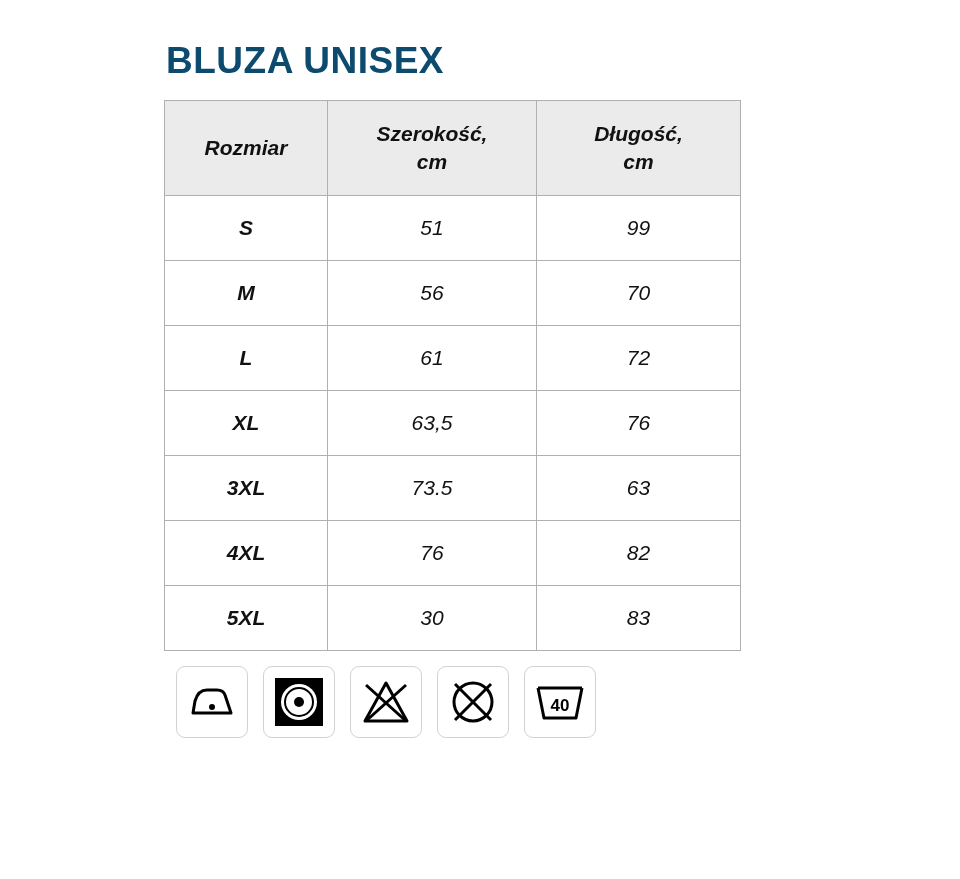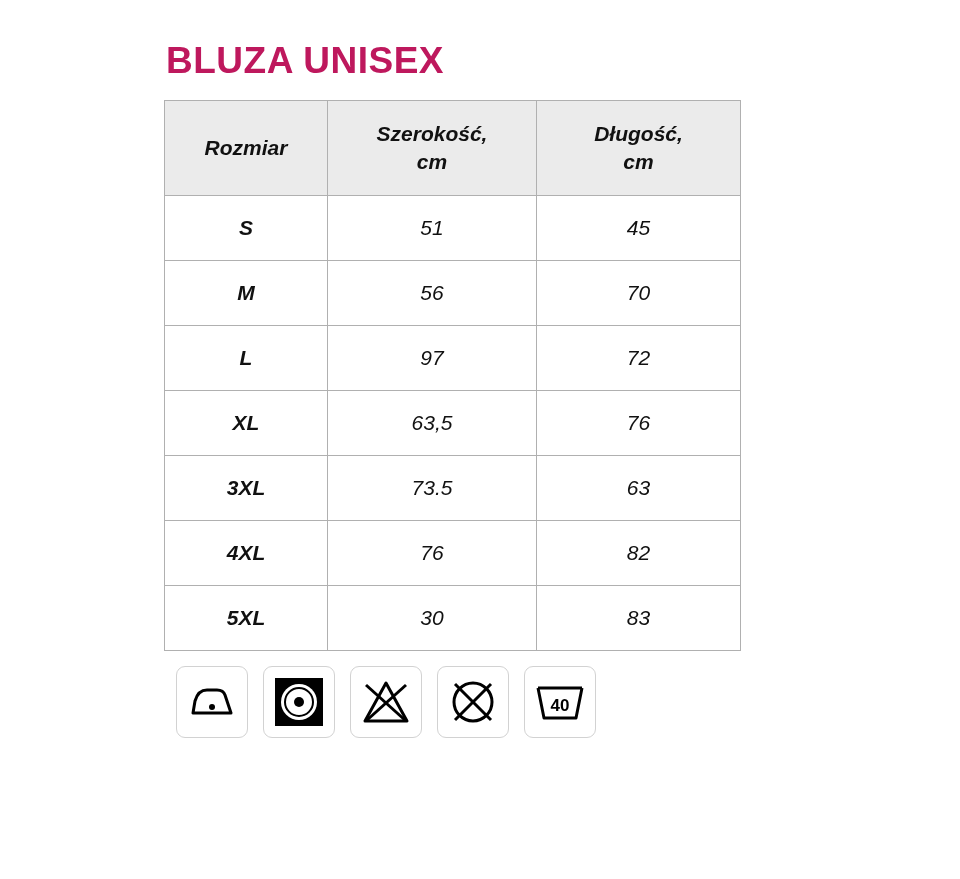--- a/index.html
+++ b/index.html
@@ -19,21 +19,21 @@
     position: absolute;
     left: 164px;
     top: 40px;
     width: 600px;
   }
   .title {
     font-size: 37px;
     font-weight: bold;
     letter-spacing: 0.5px;
     margin: 0 0 18px 2px;
-    color: #be185d;
+    color: #0c4a6e;
   }
   table.size-table {
     border-collapse: collapse;
     width: 576px;
     table-layout: fixed;
     font-style: italic;
   }
   table.size-table th,
   table.size-table td {
     border: 1px solid #b0b0b0;
@@ -105,30 +105,30 @@
         <th>
           <span>Długość,</span><br>
           <span>cm</span>
         </th>
       </tr>
     </thead>
     <tbody>
       <tr>
         <td class="size-cell">S</td>
         <td>51</td>
-        <td>45</td>
+        <td>99</td>
       </tr>
       <tr>
         <td class="size-cell">M</td>
         <td>56</td>
         <td>70</td>
       </tr>
       <tr>
         <td class="size-cell">L</td>
-        <td>97</td>
+        <td>61</td>
         <td>72</td>
       </tr>
       <tr>
         <td class="size-cell">XL</td>
         <td>63,5</td>
         <td>76</td>
       </tr>
       <tr>
         <td class="size-cell">3XL</td>
         <td>73.5</td>

